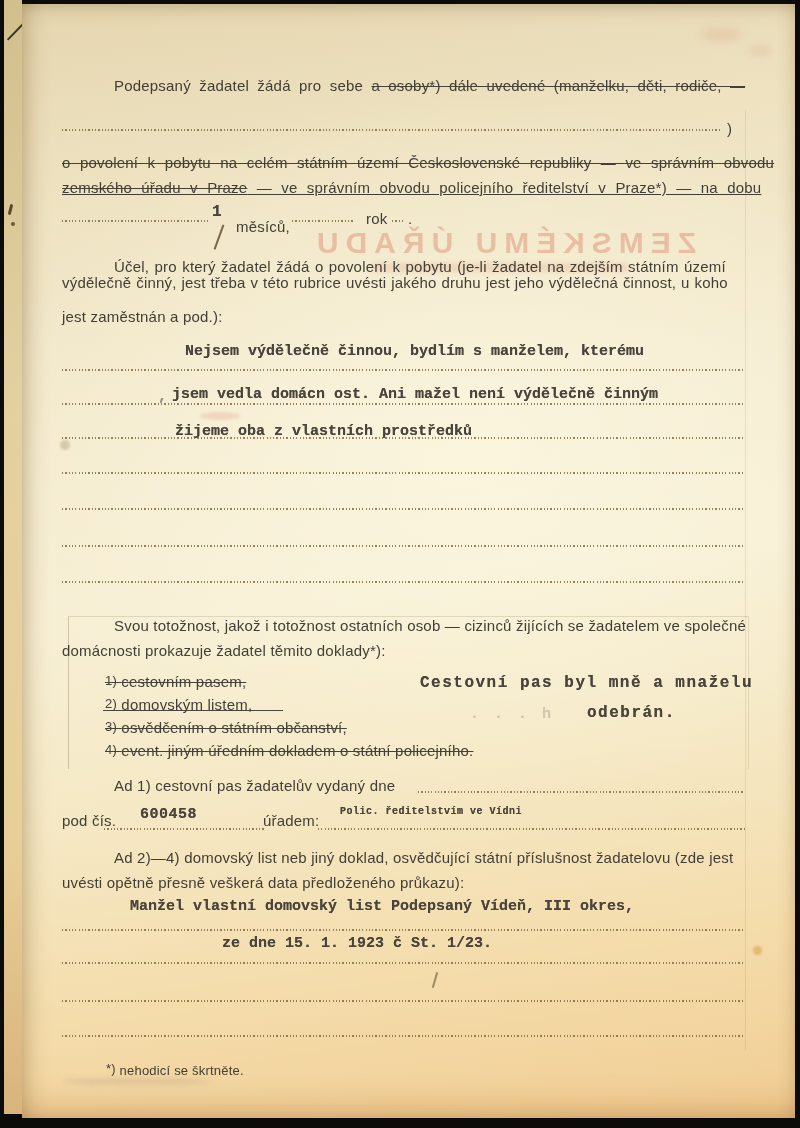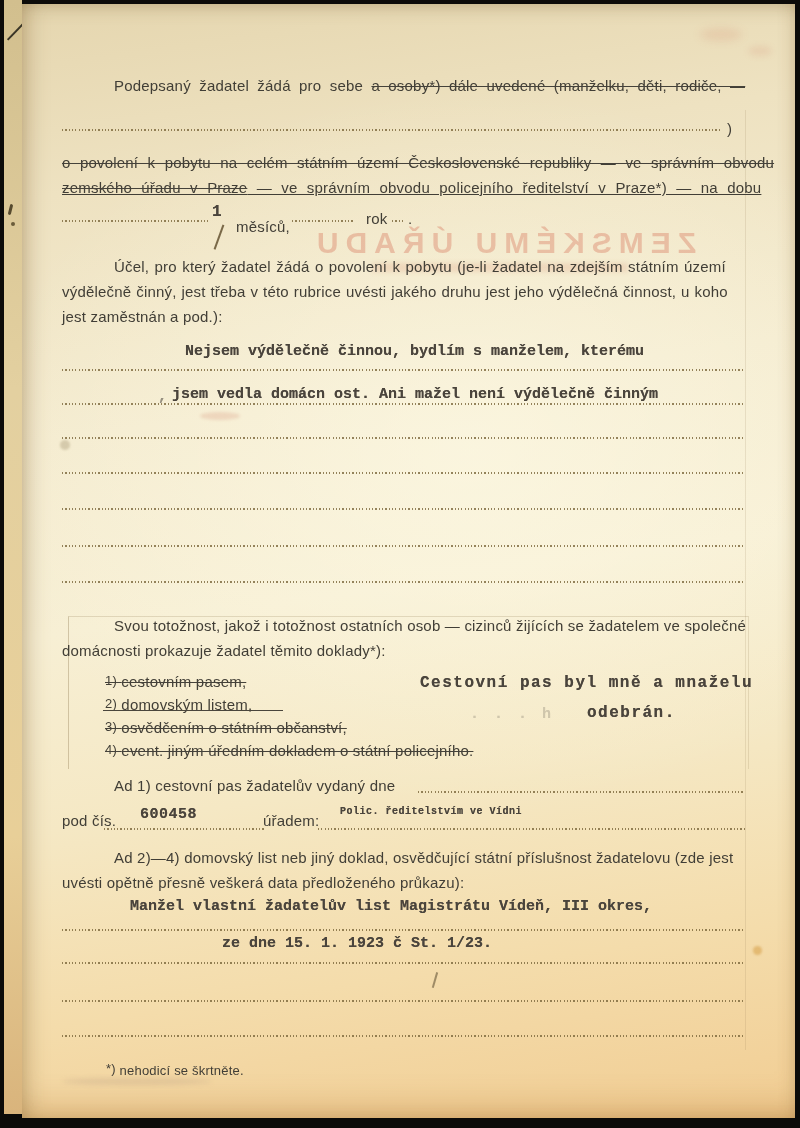--- a/index.html
+++ b/index.html
@@ -61,29 +61,30 @@
   <div class="abs pl" style="left:366px;top:206px;">rok</div>
   <div class="abs rule" style="left:392px;top:220px;width:13px;"></div>
   <div class="abs pl" style="left:408px;top:206px;">.</div>
 
   <div class="abs stamp" style="left:302px;top:226px;width:402px;text-align:center;">ZEMSKÉMU ÚŘADU</div>
   <div class="abs" style="left:372px;top:263px;width:256px;height:9px;background:rgba(200,75,50,.13);filter:blur(2.5px);"></div>
   <div class="abs blob" style="left:700px;top:28px;width:42px;height:13px;background:rgba(200,80,55,.12);filter:blur(4px);"></div>
   <div class="abs blob" style="left:748px;top:46px;width:24px;height:10px;background:rgba(200,80,55,.10);filter:blur(3px);"></div>
 
   <div class="abs pl" style="left:62px;top:254px;text-indent:52px;word-spacing:1px;">Účel, pro který žadatel žádá o povolení k pobytu (je-li žadatel na zdejším státním území</div>
-  <div class="abs pl" style="left:62px;top:279px;word-spacing:.5px;text-align:right;">výdělečně činný, jest třeba v této rubrice uvésti jakého druhu jest jeho výdělečná činnost, u koho</div>
+  <div class="abs pl" style="left:62px;top:270px;word-spacing:.5px;text-align:right;">výdělečně činný, jest třeba v této rubrice uvésti jakého druhu jest jeho výdělečná činnost, u koho</div>
   <div class="abs pl" style="left:62px;top:304px;">jest zaměstnán a pod.):</div>
 
   <div class="abs tw" style="left:185px;top:328px;margin-top:15px;">Nejsem výdělečně činnou, bydlím s manželem, kterému</div>
   <div class="abs rule" style="left:62px;top:369px;width:683px;"></div>
   <div class="abs tw" style="left:158px;top:388px;opacity:.55;">,</div>
   <div class="abs tw" style="left:172px;top:386px;">jsem vedla domácn ost. Ani mažel není výdělečně činným</div>
   <div class="abs rule" style="left:62px;top:403px;width:683px;"></div>
   <div class="abs blob" style="left:200px;top:412px;width:40px;height:8px;background:rgba(195,85,60,.16);filter:blur(1.5px);"></div>
+  <div class="abs tw" style="left:175px;top:423px;">žijeme oba z vlastních prostředků</div>
   <div class="abs rule" style="left:62px;top:437px;width:683px;"></div>
 
   <div class="abs rule" style="left:62px;top:472px;width:683px;"></div>
   <div class="abs rule" style="left:62px;top:508px;width:683px;"></div>
   <div class="abs rule" style="left:62px;top:545px;width:683px;"></div>
   <div class="abs rule" style="left:62px;top:581px;width:683px;"></div>
 
   <div class="abs" style="left:68px;top:616px;width:679px;height:152px;border-left:1px solid rgba(140,118,78,.35);border-top:1px solid rgba(140,118,78,.22);border-right:1px solid rgba(140,118,78,.18);"></div>
   <div class="abs pl" style="left:62px;top:613px;text-indent:52px;">Svou totožnost, jakož i totožnost ostatních osob — cizinců žijících se žadatelem ve společné</div>
   <div class="abs pl" style="left:62px;top:638px;">domácnosti prokazuje žadatel těmito doklady*):</div>
@@ -112,21 +113,21 @@
   <div class="abs pl" style="left:62px;top:808px;">pod čís.</div>
   <div class="abs rule" style="left:104px;top:828px;width:160px;"></div>
   <div class="abs tw" style="left:140px;top:806px;letter-spacing:.5px;">600458</div>
   <div class="abs pl" style="left:263px;top:808px;">úřadem:</div>
   <div class="abs rule" style="left:318px;top:828px;width:427px;"></div>
   <div class="abs tw" style="left:340px;top:806px;font-size:10px;letter-spacing:.5px;">Polic. ředitelstvím ve Vídni</div>
 
   <div class="abs pl" style="left:62px;top:845px;text-indent:52px;">Ad 2)—4) domovský list neb jiný doklad, osvědčující státní příslušnost žadatelovu (zde jest</div>
   <div class="abs pl" style="left:62px;top:870px;">uvésti opětně přesně veškerá data předloženého průkazu):</div>
 
-  <div class="abs tw" style="left:130px;top:898px;">Manžel vlastní žadatelův list  Magistrátu Vídeň, III okres,</div>
+  <div class="abs tw" style="left:130px;top:898px;">Manžel vlastní domovský list  Podepsaný Vídeň, III okres,</div>
   <div class="abs rule" style="left:62px;top:929px;width:683px;"></div>
   <div class="abs tw" style="left:222px;top:935px;">ze dne 15. 1. 1923 č St. 1/23.</div>
   <div class="abs rule" style="left:62px;top:962px;width:683px;"></div>
   <div class="abs slash" style="left:434px;top:972px;height:16px;transform:rotate(16deg);opacity:.7;"></div>
   <div class="abs rule" style="left:62px;top:1000px;width:683px;"></div>
   <div class="abs rule" style="left:62px;top:1035px;width:683px;"></div>
 
   <div class="abs pl" style="left:106px;top:1056px;font-size:13px;text-align:center;">
     <span class="num">*)</span> <span>nehodicí se škrtněte.</span>
   </div>

